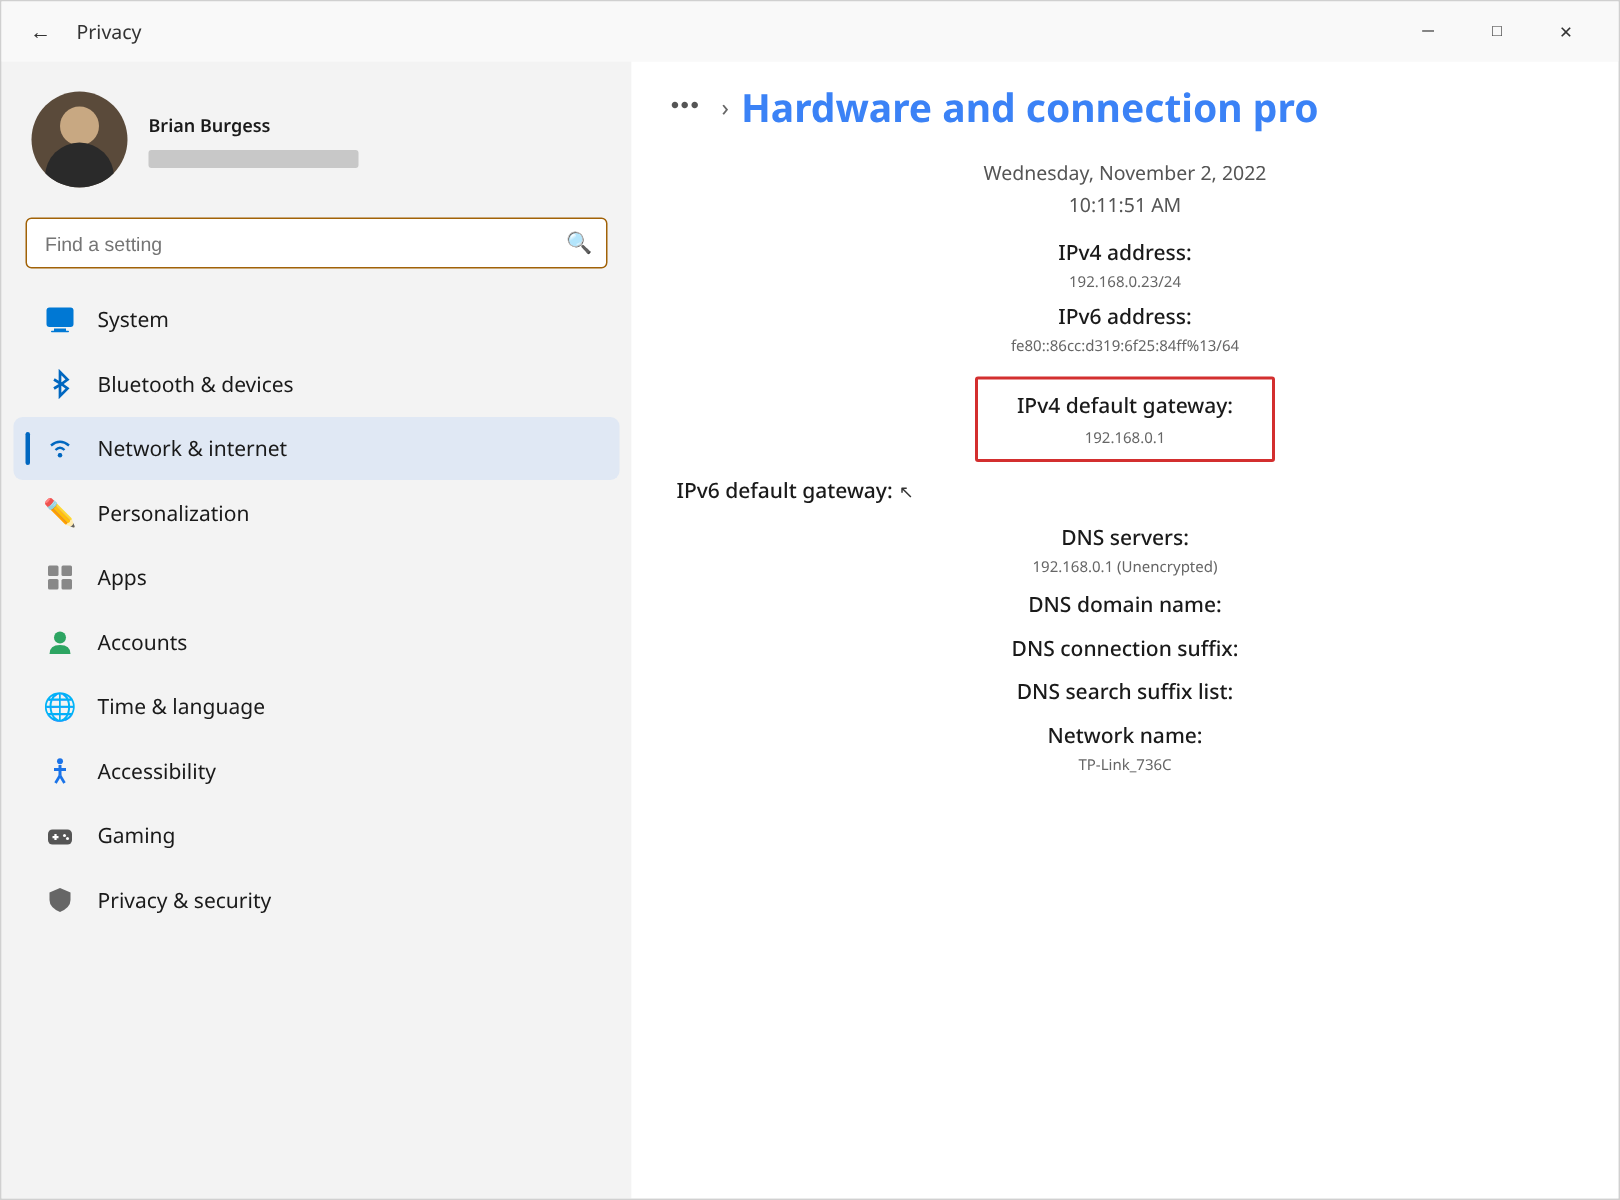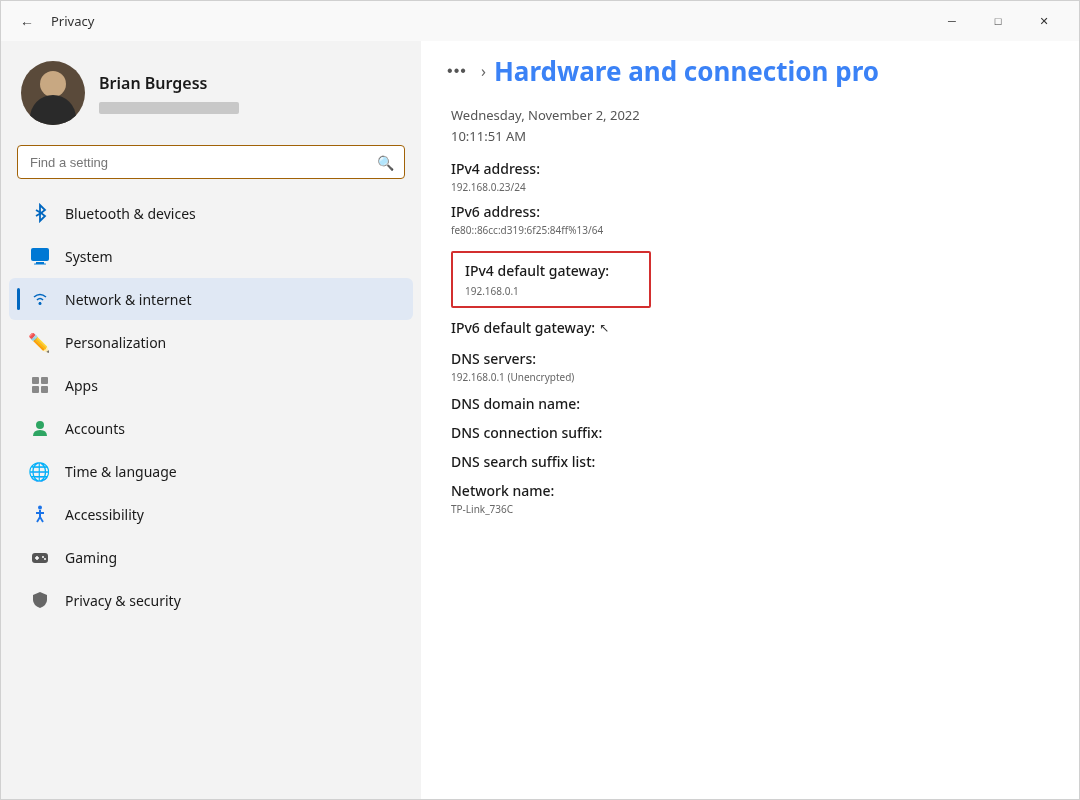--- a/index.html
+++ b/index.html
@@ -130,21 +130,21 @@
       border-radius: 23px 23px 0 0;
       bottom: 0;
       left: 9px;
     }
 
     .user-info {
       flex: 1;
     }
 
     .user-name {
-      font-size: 16px;
+      font-size: 12px;
       font-weight: 600;
       color: #1a1a1a;
       margin-bottom: 8px;
     }
 
     .user-email {
       height: 12px;
       background: #c8c8c8;
       border-radius: 2px;
       width: 140px;
@@ -261,20 +261,21 @@
     .main-title {
       font-size: 26px;
       font-weight: 700;
       color: #3b82f6;
     }
 
     .main-content {
       flex: 1;
       overflow-y: auto;
       padding: 0 30px 16px 30px;
+      text-align: center;
     }
 
     .info-section {
       padding: 8px 0;
     }
 
     .info-timestamp {
       font-size: 13px;
       color: #555;
       line-height: 1.6;
@@ -346,37 +347,37 @@
 
       <div class="search-box">
         <input class="search-input" type="text" placeholder="Find a setting" style="">
         <span class="search-icon">🔍</span>
       </div>
 
       <ul class="nav-list">
 
         <li class="nav-item">
           <span class="nav-icon">
-            <svg width="20" height="20" viewBox="0 0 20 20">
-              <path d="M10 2 L10 18 L15 13 L11 10 L15 7 L10 2Z" fill="none" stroke="#0067c0" stroke-width="1.8"></path>
-              <path d="M6 7 L11 10 L6 13" fill="none" stroke="#0067c0" stroke-width="1.8"></path>
-            </svg>
-          </span>
-          <span class="nav-label">Bluetooth &amp; devices</span>
-        </li>
-
-        <li class="nav-item">
-          <span class="nav-icon">
             <svg width="20" height="20" viewBox="0 0 20 20" fill="none">
               <rect x="1" y="2" width="18" height="13" rx="2" fill="#0078d4"></rect>
               <rect x="6" y="16" width="8" height="2" fill="#0078d4"></rect>
               <rect x="4" y="17.5" width="12" height="1" rx="0.5" fill="#0078d4"></rect>
             </svg>
           </span>
           <span class="nav-label">System</span>
+        </li>
+
+        <li class="nav-item">
+          <span class="nav-icon">
+            <svg width="20" height="20" viewBox="0 0 20 20">
+              <path d="M10 2 L10 18 L15 13 L11 10 L15 7 L10 2Z" fill="none" stroke="#0067c0" stroke-width="1.8"></path>
+              <path d="M6 7 L11 10 L6 13" fill="none" stroke="#0067c0" stroke-width="1.8"></path>
+            </svg>
+          </span>
+          <span class="nav-label">Bluetooth &amp; devices</span>
         </li>
 
         <li class="nav-item active">
           <div class="nav-indicator"></div>
           <span class="nav-icon">
             <svg width="20" height="20" viewBox="0 0 20 20">
               <path d="M10 14 L10 14" stroke="#0067c0" stroke-width="2" stroke-linecap="round"></path>
               <path d="M7 11 Q10 8 13 11" fill="none" stroke="#0067c0" stroke-width="1.6"></path>
               <path d="M4 8 Q10 3 16 8" fill="none" stroke="#0067c0" stroke-width="1.6"></path>
               <circle cx="10" cy="14.5" r="1.5" fill="#0067c0"></circle>

